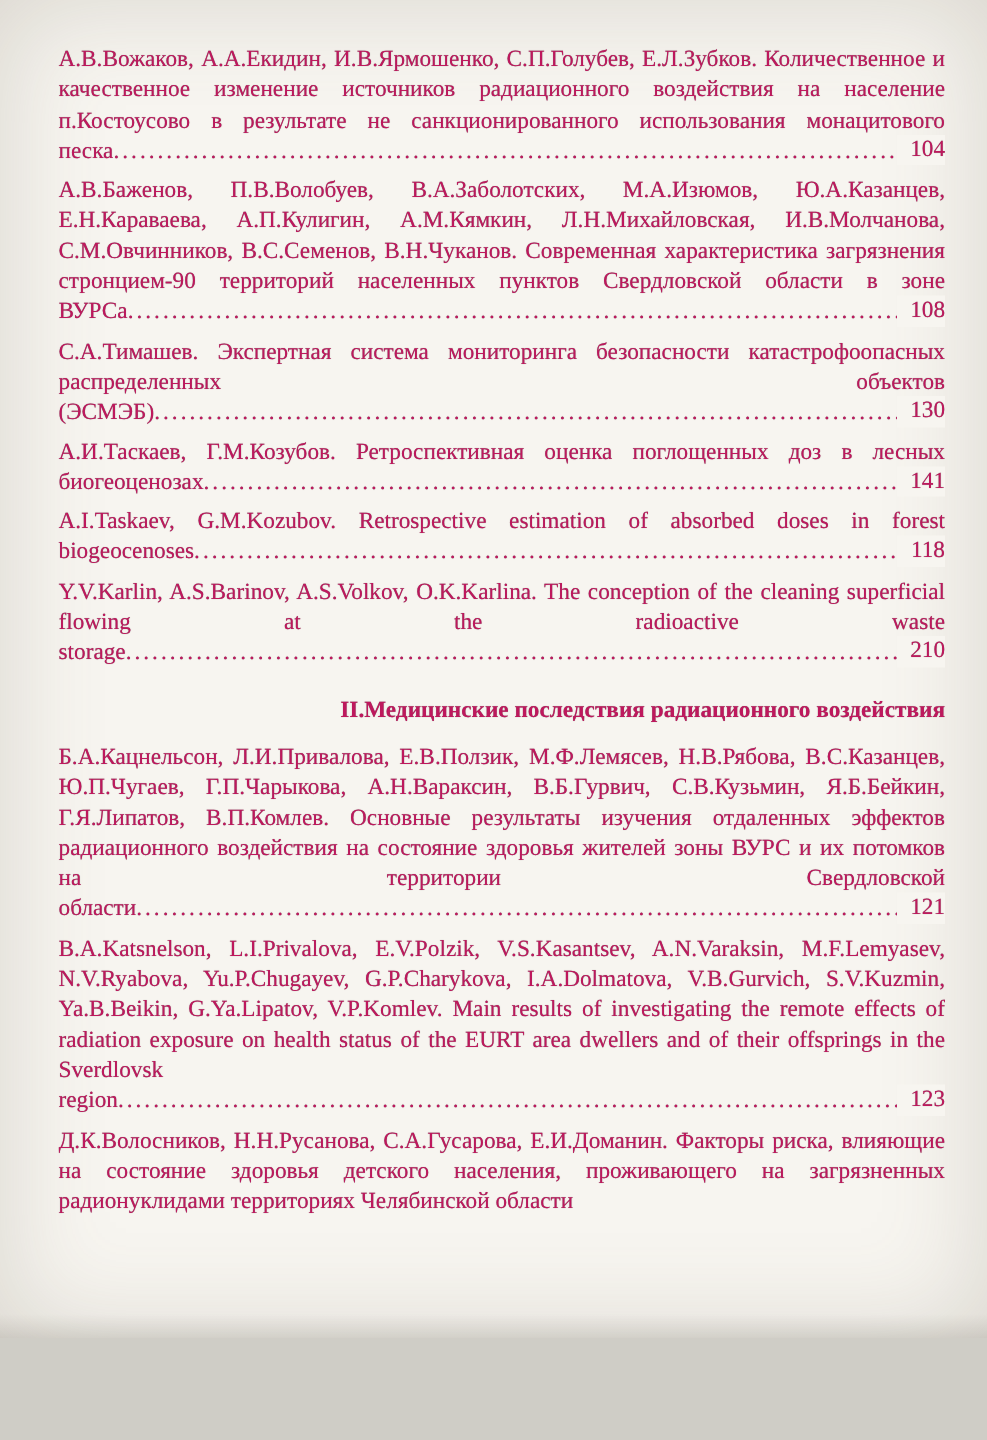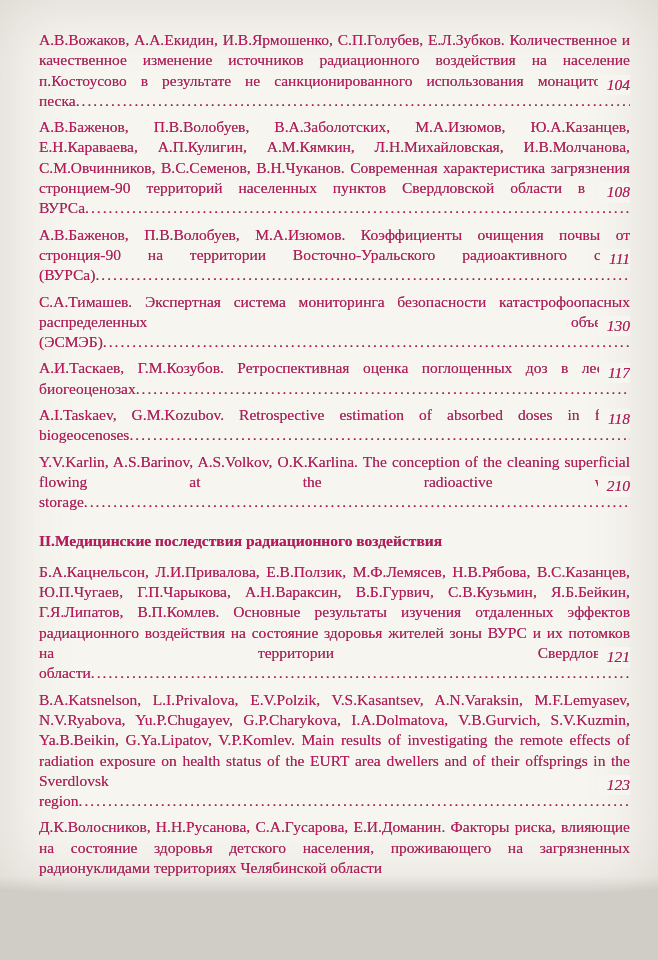--- a/index.html
+++ b/index.html
@@ -38,29 +38,28 @@
     text-align: justify;
   }
   .leader::after {
     content: "......................................................................................................................................................................";
     letter-spacing: 2px;
     white-space: nowrap;
   }
   .pg {
     position: absolute;
     right: 0;
-    bottom: 16px;
+    bottom: 1px;
     background: #f7f5f0;
     padding-left: 9px;
-    font-style: italic;
   }
   .section-heading {
     font-size: 15.5px;
     font-weight: bold;
-    text-align: left;
+    text-align: right;
     margin: 18px 0 11px 0;
   }
   .scan-bar {
     position: absolute;
     left: 74px;
     top: 946px;
     width: 362px;
     height: 10px;
     background: #15130f;
     border-radius: 5px;
@@ -79,26 +78,25 @@
 <body>
 
 <div class="paper">
   <div class="content">
 
     <p class="entry"><span class="txt">А.В.Вожаков, А.А.Екидин, И.В.Ярмошенко, С.П.Голубев, Е.Л.Зубков. Количественное и качественное изменение источников радиационного воздействия на население п.Костоусово в результате не санкционированного использования монацитового песка</span><span class="leader"></span><span class="pg">104</span></p>
 
 
     <p class="entry"><span class="txt">А.В.Баженов, П.В.Волобуев, В.А.Заболотских, М.А.Изюмов, Ю.А.Казанцев, Е.Н.Караваева, А.П.Кулигин, А.М.Кямкин, Л.Н.Михайловская, И.В.Молчанова, С.М.Овчинников, В.С.Семенов, В.Н.Чуканов. Современная характеристика загрязнения стронцием-90 территорий населенных пунктов Свердловской области в зоне ВУРСа</span><span class="leader"></span><span class="pg">108</span></p>
 
-    <p class="entry"><span class="txt">А.В.Баженов, П.В.Волобуев, М.А.Изюмов. Коэффициенты очищения почвы от стронция-90 на территории Восточно-Уральского радиоактивного следа (ВУРСа)</span><span class="leader"></span><span class="pg">111</span></p>
 
     <p class="entry"><span class="txt">С.А.Тимашев. Экспертная система мониторинга безопасности катастрофоопасных распределенных объектов (ЭСМЭБ)</span><span class="leader"></span><span class="pg">130</span></p>
 
 
-    <p class="entry"><span class="txt">А.И.Таскаев, Г.М.Козубов. Ретроспективная оценка поглощенных доз в лесных биогеоценозах</span><span class="leader"></span><span class="pg">117</span></p>
+    <p class="entry"><span class="txt">А.И.Таскаев, Г.М.Козубов. Ретроспективная оценка поглощенных доз в лесных биогеоценозах</span><span class="leader"></span><span class="pg">141</span></p>
 
     <p class="entry"><span class="txt">A.I.Taskaev, G.M.Kozubov. Retrospective estimation of absorbed doses in forest biogeocenoses</span><span class="leader"></span><span class="pg">118</span></p>
 
     <p class="entry"><span class="txt">Y.V.Karlin, A.S.Barinov, A.S.Volkov, O.K.Karlina. The conception of the cleaning superficial flowing at the radioactive waste storage</span><span class="leader"></span><span class="pg">210</span></p>
 
     <h2 class="section-heading">II.Медицинские последствия радиационного воздействия</h2>
 
     <p class="entry"><span class="txt">Б.А.Кацнельсон, Л.И.Привалова, Е.В.Ползик, М.Ф.Лемясев, Н.В.Рябова, В.С.Казанцев, Ю.П.Чугаев, Г.П.Чарыкова, А.Н.Вараксин, В.Б.Гурвич, С.В.Кузьмин, Я.Б.Бейкин, Г.Я.Липатов, В.П.Комлев. Основные результаты изучения отдаленных эффектов радиационного воздействия на состояние здоровья жителей зоны ВУРС и их потомков на территории Свердловской области</span><span class="leader"></span><span class="pg">121</span></p>
 
     <p class="entry"><span class="txt">B.A.Katsnelson, L.I.Privalova, E.V.Polzik, V.S.Kasantsev, A.N.Varaksin, M.F.Lemyasev, N.V.Ryabova, Yu.P.Chugayev, G.P.Charykova, I.A.Dolmatova, V.B.Gurvich, S.V.Kuzmin, Ya.B.Beikin, G.Ya.Lipatov, V.P.Komlev. Main results of investigating the remote effects of radiation exposure on health status of the EURT area dwellers and of their offsprings in the Sverdlovsk region</span><span class="leader"></span><span class="pg">123</span></p>

